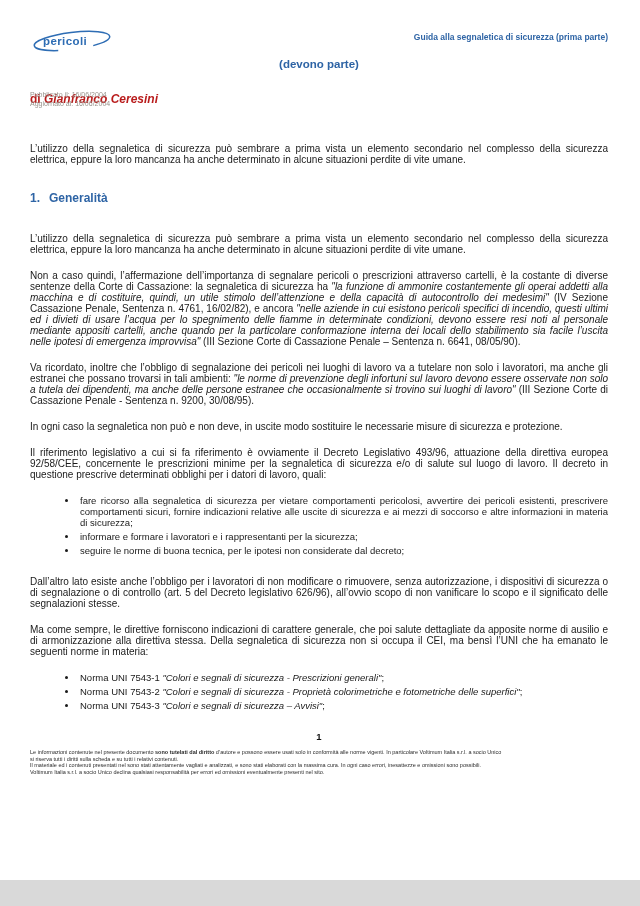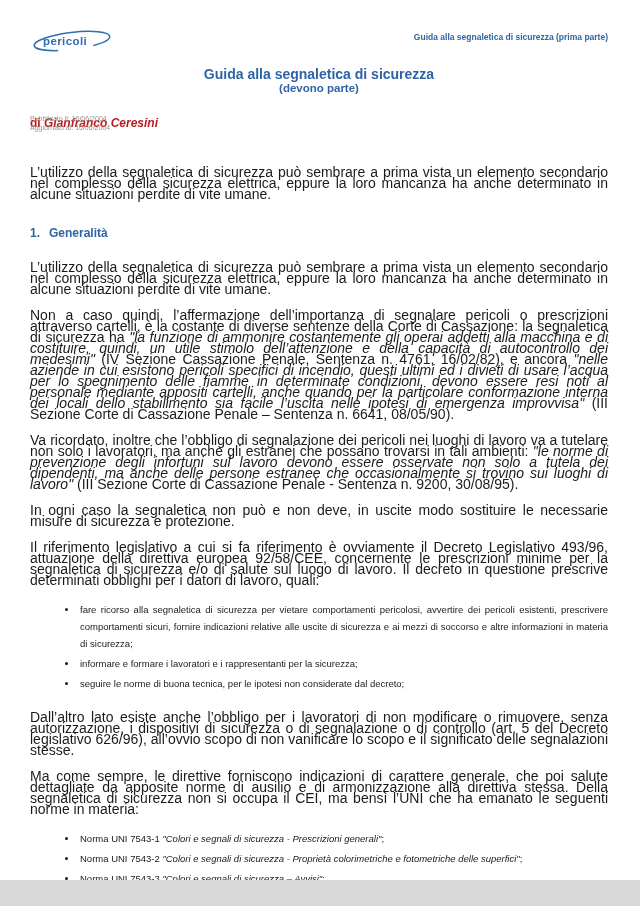--- a/index.html
+++ b/index.html
@@ -29,30 +29,30 @@
     font-size:14px;font-weight:bold;color:#2e64a5;line-height:15px;
   }
   .doc-subtitle{
     text-align:center;font-size:11.5px;font-weight:bold;color:#2e64a5;line-height:13px;
   }
   .meta-row{position:relative;margin-top:16px;height:32px;}
   .dates{position:absolute;left:0;top:3px;font-size:7px;line-height:9px;color:#98938c;}
   .byline{text-align:left;font-size:12px;font-weight:bold;color:#b91c1c;padding-top:5px;}
   .by-author{font-style:italic;}
   .body{
-    font-size:14px;line-height:11px;text-align:justify;
+    font-size:10px;line-height:11px;text-align:justify;
     margin:0 0 15px;color:#1a1a1a;
   }
   .intro{margin-top:24px;margin-bottom:26px;}
-  .sec-heading{font-size:12px;font-weight:bold;color:#2e64a5;margin:0 0 22px;}
+  .sec-heading{font-size:12px;font-weight:bold;color:#2e64a5;margin:0 0 28px;}
   .sec-num{margin-right:9px;}
   .it{font-style:italic;}
   ul.bullets{margin:0 0 20px;padding-left:48px;list-style:disc outside;}
   ul.bullets li{
-    font-size:9.5px;line-height:17px;text-align:justify;
+    font-size:9.5px;line-height:11px;text-align:justify;
     margin:0 0 3px;padding-left:2px;
   }
   .page-number{text-align:center;font-size:9.5px;font-weight:bold;margin-top:8px;color:#111;}
   .footer{margin-top:7px;font-size:5.5px;line-height:6.6px;color:#2b2b2b;}
   .fline{white-space:nowrap;overflow:hidden;}
   .fb{font-weight:bold;}
   .bottom-band{position:absolute;left:0;right:0;bottom:0;height:26px;background:#d9d9d9;}
 </style>
 </head>
 <body>
@@ -62,21 +62,20 @@
   <div class="topbar">
     <div class="logo">
       <svg width="86" height="26" viewBox="0 0 86 26">
         <ellipse cx="42" cy="13" rx="38" ry="8.5" fill="none" stroke="#2e6db4" stroke-width="1.5" transform="rotate(-7 42 13)" stroke-dasharray="165 35" stroke-dashoffset="-55"></ellipse>
       </svg>
       <span class="logo-text">pericoli</span>
     </div>
     <div class="running-title">Guida alla segnaletica di sicurezza (prima parte)</div>
   </div>
 
-  <div class="doc-title">Guida alla segnaletica di sicurezza</div>
   <div class="doc-subtitle">(devono parte)</div>
 
   <div class="meta-row">
     <div class="dates">
       <div>Pubblicato il: 16/06/2004</div>
       <div>Aggiornato al: 16/06/2004</div>
     </div>
     <div class="byline"><span>di </span><span class="by-author">Gianfranco Ceresini</span></div>
   </div>
 

